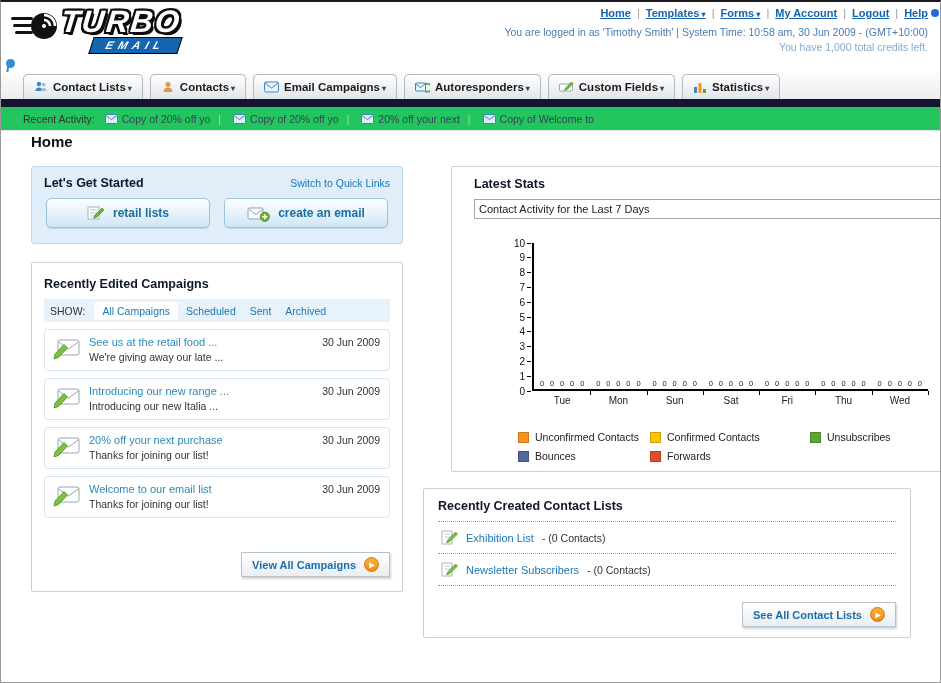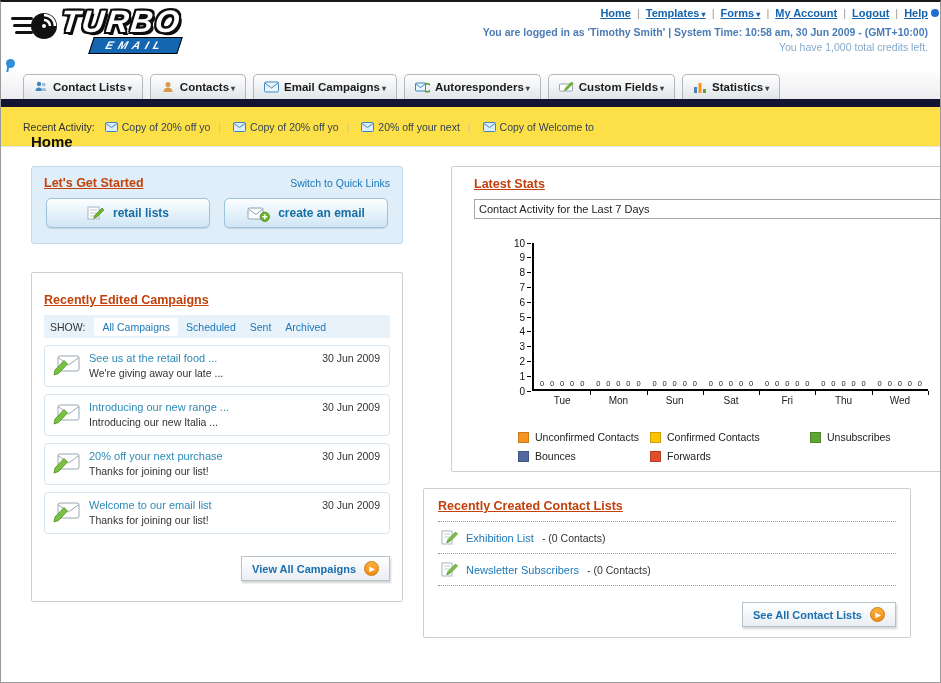--- a/index.html
+++ b/index.html
@@ -20,59 +20,59 @@
   .antenna-dot { position:absolute; left:5px; top:57px; width:9px; height:9px; border-radius:50%; background:#2f8ed6; }
   .antenna-line { position:absolute; left:3px; top:64px; width:2px; height:46px; background:#2f8ed6; transform:rotate(8deg); }
   .help-dot { position:absolute; right:1px; top:7px; width:8px; height:8px; border-radius:50%; background:#1e6fd0; }
 
   .top-right { position:absolute; right:12px; top:5px; text-align:right; }
   .top-links { list-style:none; display:flex; justify-content:flex-end; font-size:11px; }
   .top-links li { display:flex; align-items:center; }
   .top-links li + li::before { content:"|"; color:#999; margin:0 6px; }
   .top-links a { color:#1565ad; text-decoration:underline; font-weight:bold; cursor:pointer; }
   .top-links a.has-caret::after { content:" ▾"; font-size:8px; }
-  .login-info { margin-top:7px; font-size:10.5px; color:#4a7cb5;font-weight:bold; }
+  .login-info { margin-top:7px; font-size:10.5px; color:#4a7cb5; }
   .credits-info { margin-top:3px; font-size:10.5px; color:#84a9cc; }
 
   
   .navbar { position:absolute; top:70px; left:0; right:0; height:27px; padding-left:22px;
     display:flex; align-items:flex-end; background:linear-gradient(#fdfdfe,#ededf0); }
   .tab { display:flex; align-items:center; gap:5px; height:25px; padding:0 10px; margin-right:7px;
     background:linear-gradient(#ffffff,#e1e5e9); border:1px solid #b3b8bf; border-bottom:none;
     border-radius:5px 5px 0 0; font-size:11.5px; font-weight:bold; color:#1b1b1b; cursor:pointer; }
   .caret::after { content:"▾"; font-size:8px; color:#444; margin-left:2px; }
   .navstrip { position:absolute; top:97px; left:0; right:0; height:8px; background:#141631; }
 
   
-  .activity { position:absolute; top:105px; left:0; right:0; height:40px; background:#fde047;
+  .activity { position:absolute; top:105px; left:0; right:0; height:24px; background:#22c55e;
     border-bottom:1px solid #e2e2e2; display:flex; align-items:center; padding-left:22px;
     font-size:10.5px; color:#333; }
   .activity-label { margin-right:10px; }
   .act-item { display:flex; align-items:center; gap:4px; color:#345; cursor:pointer; }
   .act-item + .act-item::before { content:"|"; color:#c5c5c5; margin:0 8px; }
 
   
   .page-title { position:absolute; left:30px; top:131px; font-size:15px; font-weight:bold; color:#111; }
 
   .panel { background:#fff; border:1px solid #cfcfcf; border-radius:2px; }
-  .panel-title { font-size:12.5px; font-weight:bold; color:#c2410c;text-decoration:underline; }
+  .panel-title { font-size:12.5px; font-weight:bold; color:#0f172a; }
 
   
   .panel-getstarted { position:absolute; left:30px; top:164px; width:372px; height:78px;
     background:#dfeef8; border:1px solid #c0dbec; border-radius:3px; }
   .gs-head { display:flex; justify-content:space-between; align-items:baseline; padding:9px 12px 0; }
   .gs-link { font-size:10.5px; color:#1b78b9; cursor:pointer; }
   .gs-buttons { display:flex; gap:14px; padding:8px 14px 0; }
   .btn-lite { flex:1; height:30px; display:flex; align-items:center; justify-content:center; gap:8px;
     background:linear-gradient(#fdfeff,#cfe6f4); border:1px solid #9cc3dc; border-radius:5px;
     color:#176fa5; font-weight:bold; font-size:12px; cursor:pointer; box-shadow:0 1px 1px rgba(0,0,0,.1); }
 
   
-  .panel-campaigns { position:absolute; left:30px; top:270px; width:372px; height:330px;
-    padding:20px 12px; display:flex; flex-direction:column; }
+  .panel-campaigns { position:absolute; left:30px; top:260px; width:372px; height:330px;
+    padding:14px 12px; display:flex; flex-direction:column; }
   .filterbar { margin-top:8px; background:#e7f2fa; height:23px; display:flex; align-items:center;
     font-size:10.5px; padding:0 6px; }
   .show-label { color:#333; margin-right:9px; }
   .filter { color:#1b78b9; margin-right:14px; cursor:pointer; }
   .filter.active { background:#fff; padding:3px 8px; border-radius:3px; margin-right:8px; }
   .camp-row { margin-top:7px; border:1px solid #d8e5ef; border-radius:4px; padding:5px 8px;
     display:flex; gap:8px; position:relative; min-height:42px; align-items:flex-start; }
   .camp-text { padding-top:1px; }
   .camp-title { font-size:11px; color:#2e8ab8; text-decoration:none; cursor:pointer; display:block; }
   .camp-sub { font-size:10.5px; color:#333; margin-top:3px; }

